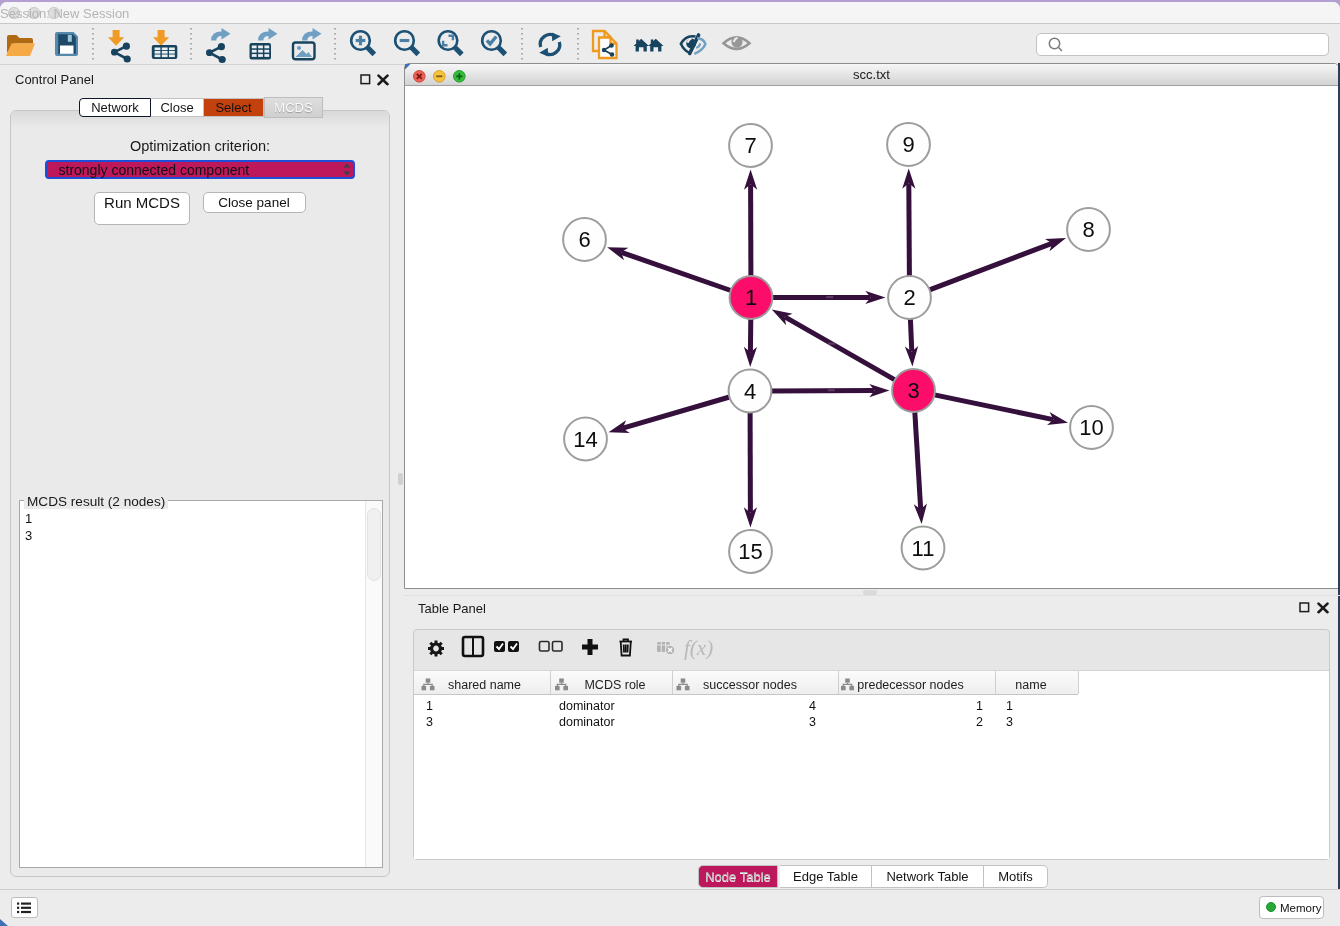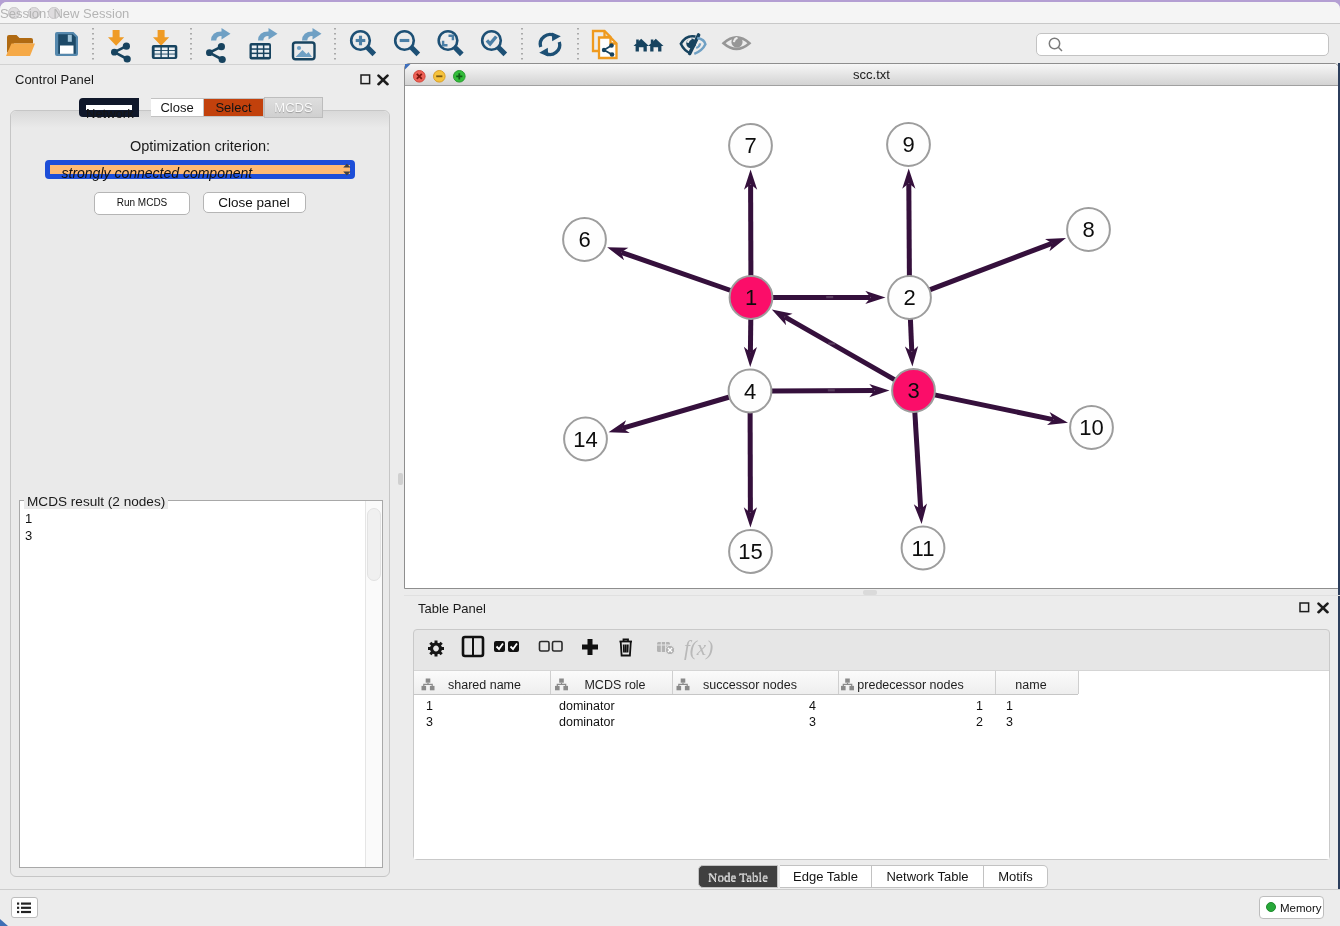--- a/index.html
+++ b/index.html
@@ -194,30 +194,30 @@
     <line x1="11.3" y1="11.3" x2="15" y2="15" stroke="#7b7b7b" stroke-width="1.5"></line>
   </svg>
 
 <div class="abs" style="left:15px;top:72px;font-size:13px;color:#1a1a1a;">Control Panel</div>
 <svg class="abs" style="left:360px;top:73.5px;" width="30" height="12" xmlns="http://www.w3.org/2000/svg">
   <rect x="1" y="1" width="8.6" height="8.6" fill="none" stroke="#1c1c1c" stroke-width="1.5"></rect>
   <path d="M18.5,1.6 L27.5,10.2 M27.5,1.6 L18.5,10.2" stroke="#1c1c1c" stroke-width="2.6" stroke-linecap="round"></path>
 </svg>
 <div class="abs" style="left:10px;top:110px;width:380px;height:767px;border:1px solid #c6c6c6;border-radius:6px;background:#eaeaea;"></div>
 <div class="abs" style="left:11px;top:111px;width:378px;height:17px;border-radius:6px 6px 0 0;background:linear-gradient(#d9d9d9,#eaeaea);"></div>
-<div class="abs" style="left:79px;top:98px;width:60px;height:19px;background:#fff;border:7px solid #0f172a;border-radius:4px 0 0 4px;font-size:13px;text-align:center;line-height:18px;color:#141414;">Network</div>
+<div class="abs" style="left:79px;top:98px;width:72px;height:19px;background:#fff;border:1px solid #0f172a;border-radius:4px 0 0 4px;font-size:13px;text-align:center;line-height:18px;color:#141414;">Network</div>
 <div class="abs" style="left:151px;top:98px;width:53px;height:19px;background:#fff;border:1px solid #c2c2c2;border-left:none;font-size:13px;text-align:center;line-height:18px;color:#141414;">Close</div>
 <div class="abs" style="left:204px;top:98px;width:60px;height:19px;background:#c2410c;border:1px solid #c2c2c2;border-left:none;font-size:13px;text-align:center;line-height:18px;color:#141414;">Select</div>
 <div class="abs" style="left:264px;top:97px;width:59px;height:21px;background:linear-gradient(#dedede,#d0d0d0);border:1px solid #bdbdbd;border-radius:0;font-size:13px;text-align:center;line-height:20px;color:#fafafa;text-shadow:0 1px 1px #9b9b9b;">MCDS</div>
 <div class="abs" style="left:10px;top:137.5px;width:380px;text-align:center;font-size:14.5px;color:#1a1a1a;">Optimization criterion:</div>
-<div class="abs" style="left:44.5px;top:160px;width:310px;height:19px;background:#fdba74;border:5px solid #1d4ed8;border-radius:4px;font-size:14px;color:#111;line-height:17.5px;padding-left:12px;font-style:italic;">strongly connected component</div>
+<div class="abs" style="left:44.5px;top:160px;width:310px;height:19px;background:#be185d;border:2px solid #1d4ed8;border-radius:4px;font-size:14px;color:#111;line-height:17.5px;padding-left:12px;">strongly connected component</div>
 <svg class="abs" style="left:341px;top:162.5px;" width="12" height="14" xmlns="http://www.w3.org/2000/svg">
     <path d="M2.2,4.6 L5.9,0.8 L9.6,4.6 Z M2.2,8.6 L5.9,12.4 L9.6,8.6 Z" fill="#3f3f3f"></path>
   </svg>
-<div class="abs" style="left:94px;top:192px;width:96px;height:23px;background:#fff;border:1px solid #b5b5b5;border-radius:5px;font-size:10px;color:#111;text-align:center;line-height:19px;">Run MCDS</div>
+<div class="abs" style="left:94px;top:192px;width:96px;height:33px;background:#fff;border:1px solid #b5b5b5;border-radius:5px;font-size:15px;color:#111;text-align:center;line-height:19px;">Run MCDS</div>
 <div class="abs" style="left:202.5px;top:192px;width:103px;height:20.5px;background:#fff;border:1px solid #b5b5b5;border-radius:5px;font-size:13.5px;color:#111;text-align:center;line-height:19px;">Close panel</div>
 <div class="abs" style="left:19px;top:500px;width:364px;height:368px;border:1px solid #a8a8a8;background:#fff;"></div>
 <div class="abs" style="left:365px;top:501px;width:17px;height:366px;background:#fafafa;border-left:1px solid #e5e5e5;"></div>
 <div class="abs" style="left:366.5px;top:508px;width:14px;height:73px;background:#f0f0f0;border:1px solid #e2e2e2;border-radius:7px;"></div>
 <div class="abs" style="left:24px;top:493.5px;background:#eaeaea;padding:0 3px;font-size:13.6px;color:#1a1a1a;">MCDS result (2 nodes)</div>
 <div class="abs" style="left:25px;top:511px;font-size:13px;color:#111;line-height:16.5px;">1<br>3</div>
 <div class="abs" style="left:398px;top:473px;width:5px;height:12px;background:#d0d0d0;border-radius:2px;"></div>
 
 <div class="abs" style="left:404px;top:63px;width:935px;height:526px;border:1px solid #8e8e8e;border-radius:5px 5px 0 0;background:#fff;"></div>
 <div class="abs" style="left:405px;top:64px;width:933px;height:22px;background:linear-gradient(#f7f7f7,#d3d3d3);border-radius:4px 4px 0 0;border-bottom:1px solid #a0a0a0;"></div>
@@ -376,21 +376,21 @@
 <div class="abs" style="left:559px;top:698.5px;font-size:12.5px;color:#111;">dominator</div>
 <div class="abs" style="left:746px;top:698.5px;width:70px;text-align:right;font-size:12.5px;color:#111;">4</div>
 <div class="abs" style="left:913px;top:698.5px;width:70px;text-align:right;font-size:12.5px;color:#111;">1</div>
 <div class="abs" style="left:1006px;top:698.5px;font-size:12.5px;color:#111;">1</div>
 <div class="abs" style="left:426px;top:714.5px;font-size:12.5px;color:#111;">3</div>
 <div class="abs" style="left:559px;top:714.5px;font-size:12.5px;color:#111;">dominator</div>
 <div class="abs" style="left:746px;top:714.5px;width:70px;text-align:right;font-size:12.5px;color:#111;">3</div>
 <div class="abs" style="left:913px;top:714.5px;width:70px;text-align:right;font-size:12.5px;color:#111;">2</div>
 <div class="abs" style="left:1006px;top:714.5px;font-size:12.5px;color:#111;">3</div>
 
-<div class="abs" style="left:698px;top:865px;width:80px;height:23px;background:#404040;border:1px solid #c2c2c2;border-radius:5px 0 0 5px;font-size:13px;color:#bcbcbc;text-align:center;line-height:21px;text-shadow:0 1px 0 #fff;font-family:Liberation Serif, serif;">Node Table</div>
+<div class="abs" style="left:698px;top:865px;width:80px;height:23px;background:#be185d;border:1px solid #c2c2c2;border-radius:5px 0 0 5px;font-size:13px;color:#bcbcbc;text-align:center;line-height:21px;text-shadow:0 1px 0 #fff;">Node Table</div>
 <div class="abs" style="left:780px;top:865px;width:92px;height:23px;background:#fff;border:1px solid #c2c2c2;border-left:none;font-size:13px;color:#141414;text-align:center;line-height:21px;">Edge Table</div>
 <div class="abs" style="left:872px;top:865px;width:112px;height:23px;background:#fff;border:1px solid #c2c2c2;border-left:none;font-size:13px;color:#141414;text-align:center;line-height:21px;">Network Table</div>
 <div class="abs" style="left:984px;top:865px;width:64px;height:23px;background:#fff;border:1px solid #c2c2c2;border-left:none;border-radius:0 5px 5px 0;font-size:13px;color:#141414;text-align:center;line-height:21px;">Motifs</div>
 
 <div class="abs" style="left:0;top:889px;width:1340px;height:37px;background:#ececec;border-top:1px solid #cdcdcd;"></div>
 <div class="abs" style="left:11px;top:897px;width:27px;height:21px;background:#fff;border:1px solid #bdbdbd;border-radius:3px;"></div>
 <svg class="abs" style="left:17px;top:902px;" width="16" height="12" xmlns="http://www.w3.org/2000/svg">
   <g fill="#222">
       <rect x="0" y="0.5" width="2.2" height="2.2"></rect>
       <rect x="0" y="4.7" width="2.2" height="2.2"></rect>

